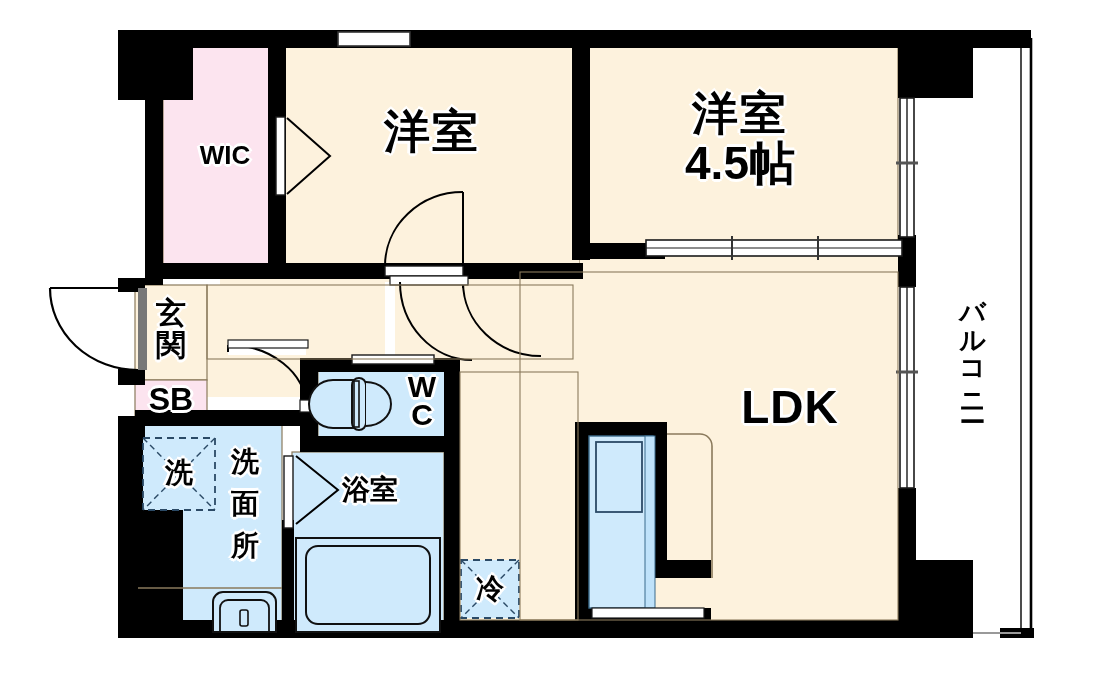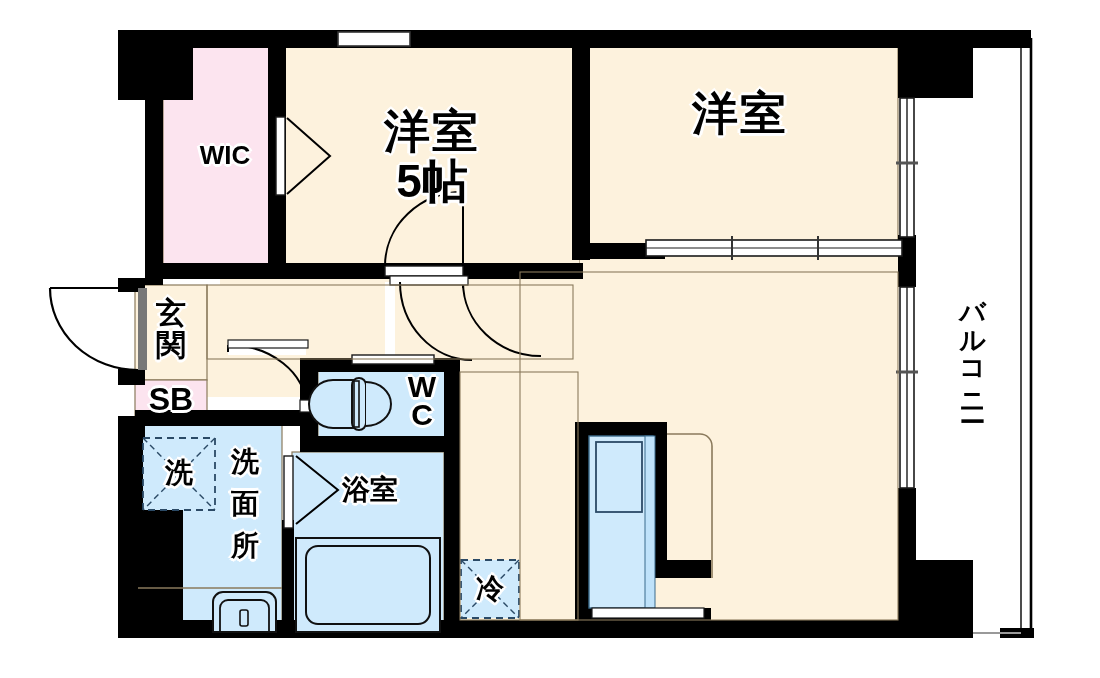--- a/index.html
+++ b/index.html
@@ -249,24 +249,25 @@
     <g fill="none" stroke="#8a7a5c" stroke-width="1.1">
       <rect x="520" y="272" width="378" height="348"></rect>
       <rect x="460" y="372" width="118" height="248"></rect>
       <rect x="207" y="285" width="366" height="74"></rect>
     </g>
   </svg>
 
   <div class="lbl" style="left:180px;top:142px;width:90px;font-size:26px;">WIC</div>
 
   <div class="lbl" style="left:332px;top:108px;width:200px;font-size:46px;letter-spacing:2px;">洋室</div>
-  <div class="lbl" style="left:332px;top:158px;width:200px;font-size:46px;">5帖</div>
 
   <div class="lbl" style="left:640px;top:90px;width:200px;font-size:46px;letter-spacing:2px;">洋室</div>
-
+  <div class="lbl" style="left:630px;top:140px;width:220px;font-size:46px;">4.5帖</div>
+
+  <div class="lbl" style="left:690px;top:384px;width:200px;font-size:46px;letter-spacing:1px;">LDK</div>
 
   <div class="lbl" style="left:140px;top:298px;width:62px;font-size:30px;">玄</div>
   <div class="lbl" style="left:140px;top:330px;width:62px;font-size:30px;">関</div>
 
   <div class="lbl" style="left:140px;top:383px;width:62px;font-size:32px;">SB</div>
 
   <div class="lbl" style="left:149px;top:459px;width:60px;font-size:28px;">洗</div>
 
   <div class="lbl" style="left:215px;top:448px;width:60px;font-size:28px;">洗</div>
   <div class="lbl" style="left:215px;top:490px;width:60px;font-size:28px;">面</div>

